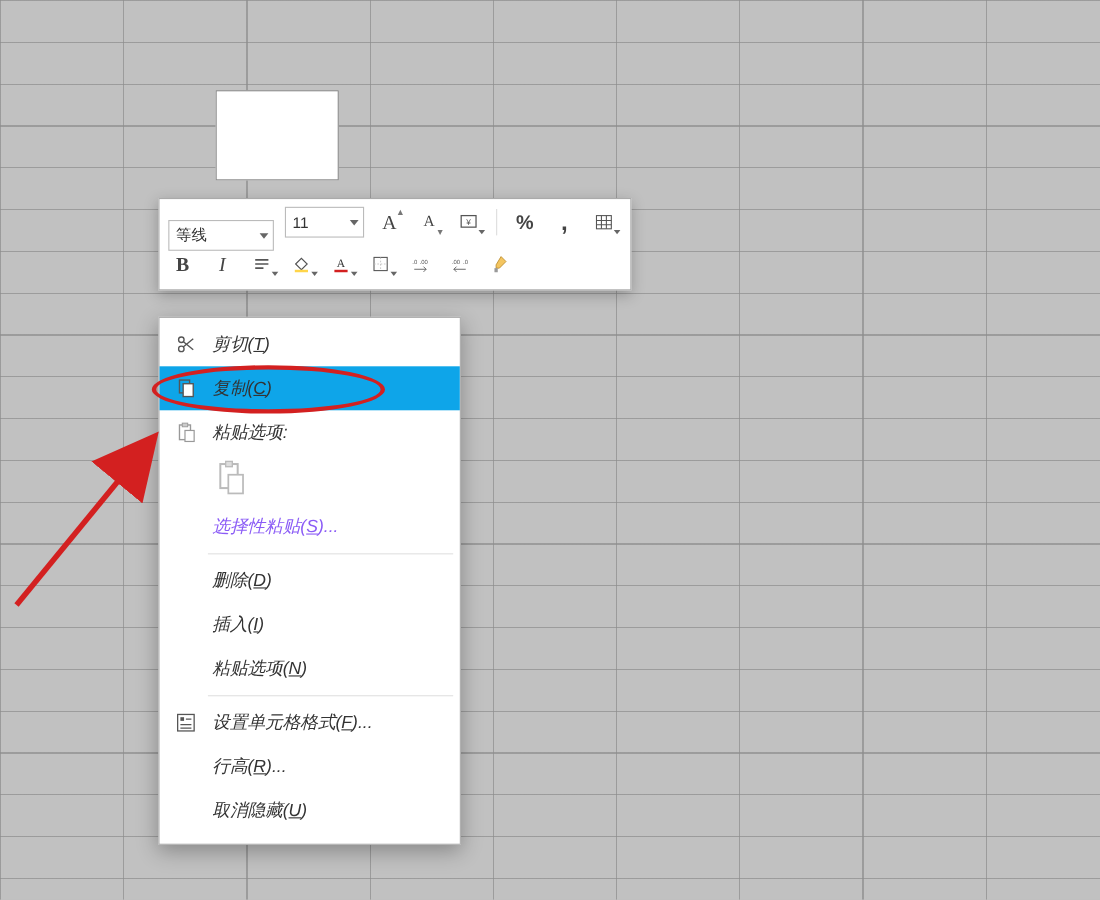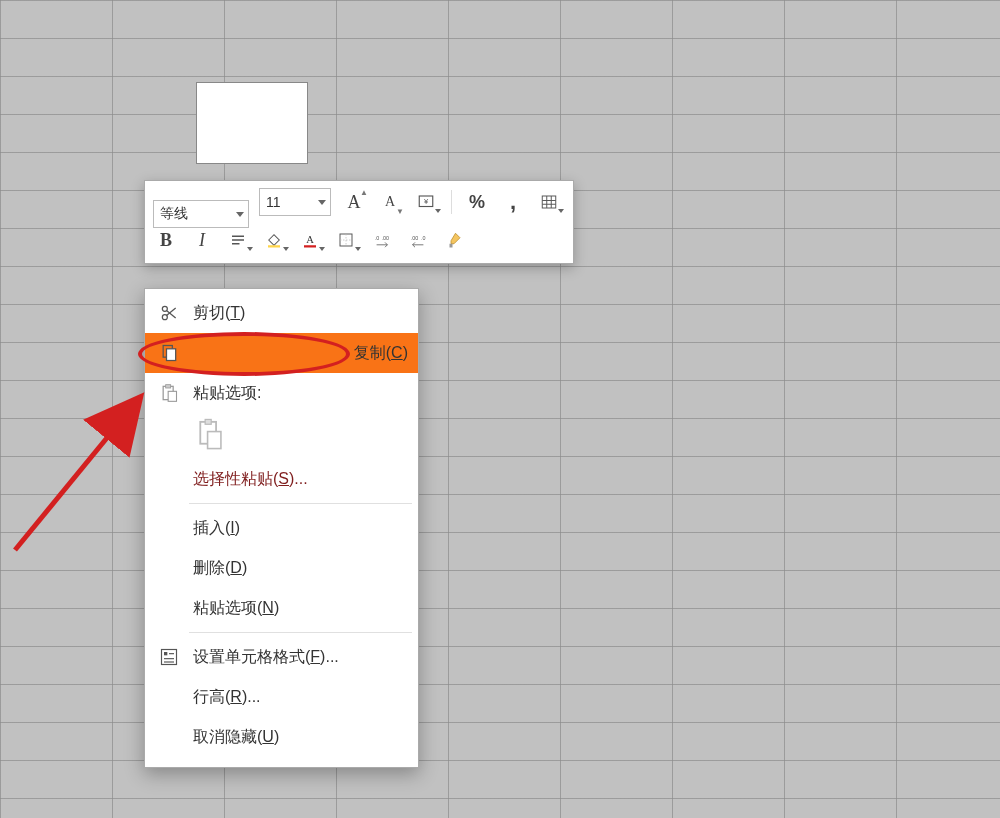--- a/index.html
+++ b/index.html
@@ -101,30 +101,31 @@
     position: absolute;
     left: 144px;
     top: 288px;
     width: 275px;
     background: #fff;
     border: 1px solid #aaa;
     box-shadow: 0 6px 18px rgba(0,0,0,.3);
     padding: 4px 0 10px 0;
     box-sizing: border-box;
     font-size: 16px;
+    font-style: italic;
   }
   .ctx-item {
     display: flex;
     align-items: center;
     height: 40px;
     padding: 0 10px 0 10px;
     white-space: nowrap;
   }
-  .ctx-item.hover { background: #f97316; justify-content: space-between; }
-  .ctx-item.disabled { color: #7f1d1d; }
+  .ctx-item.hover { background: #0ea5e9; }
+  .ctx-item.disabled { color: #8b5cf6; }
   .ctx-icon {
     width: 28px;
     display: inline-flex;
     align-items: center;
     justify-content: center;
     margin-right: 10px;
     color: #555;
     flex-shrink: 0;
   }
   .ctx-icon svg { width: 20px; height: 20px; }
@@ -313,26 +314,26 @@
 
   <div class="ctx-item disabled">
     <span class="ctx-icon"></span>
     <span class="ctx-label"><span>选择性粘贴</span>(<u>S</u>)<span>...</span></span>
   </div>
 
   <div class="ctx-sep"></div>
 
   <div class="ctx-item">
     <span class="ctx-icon"></span>
+    <span class="ctx-label"><span>删除</span>(<u>D</u>)</span>
+  </div>
+
+  <div class="ctx-item">
+    <span class="ctx-icon"></span>
     <span class="ctx-label"><span>插入</span>(<u>I</u>)</span>
-  </div>
-
-  <div class="ctx-item">
-    <span class="ctx-icon"></span>
-    <span class="ctx-label"><span>删除</span>(<u>D</u>)</span>
   </div>
 
   <div class="ctx-item">
     <span class="ctx-icon"></span>
     <span class="ctx-label"><span>粘贴选项</span>(<u>N</u>)</span>
   </div>
 
   <div class="ctx-sep"></div>
 
   <div class="ctx-item">

